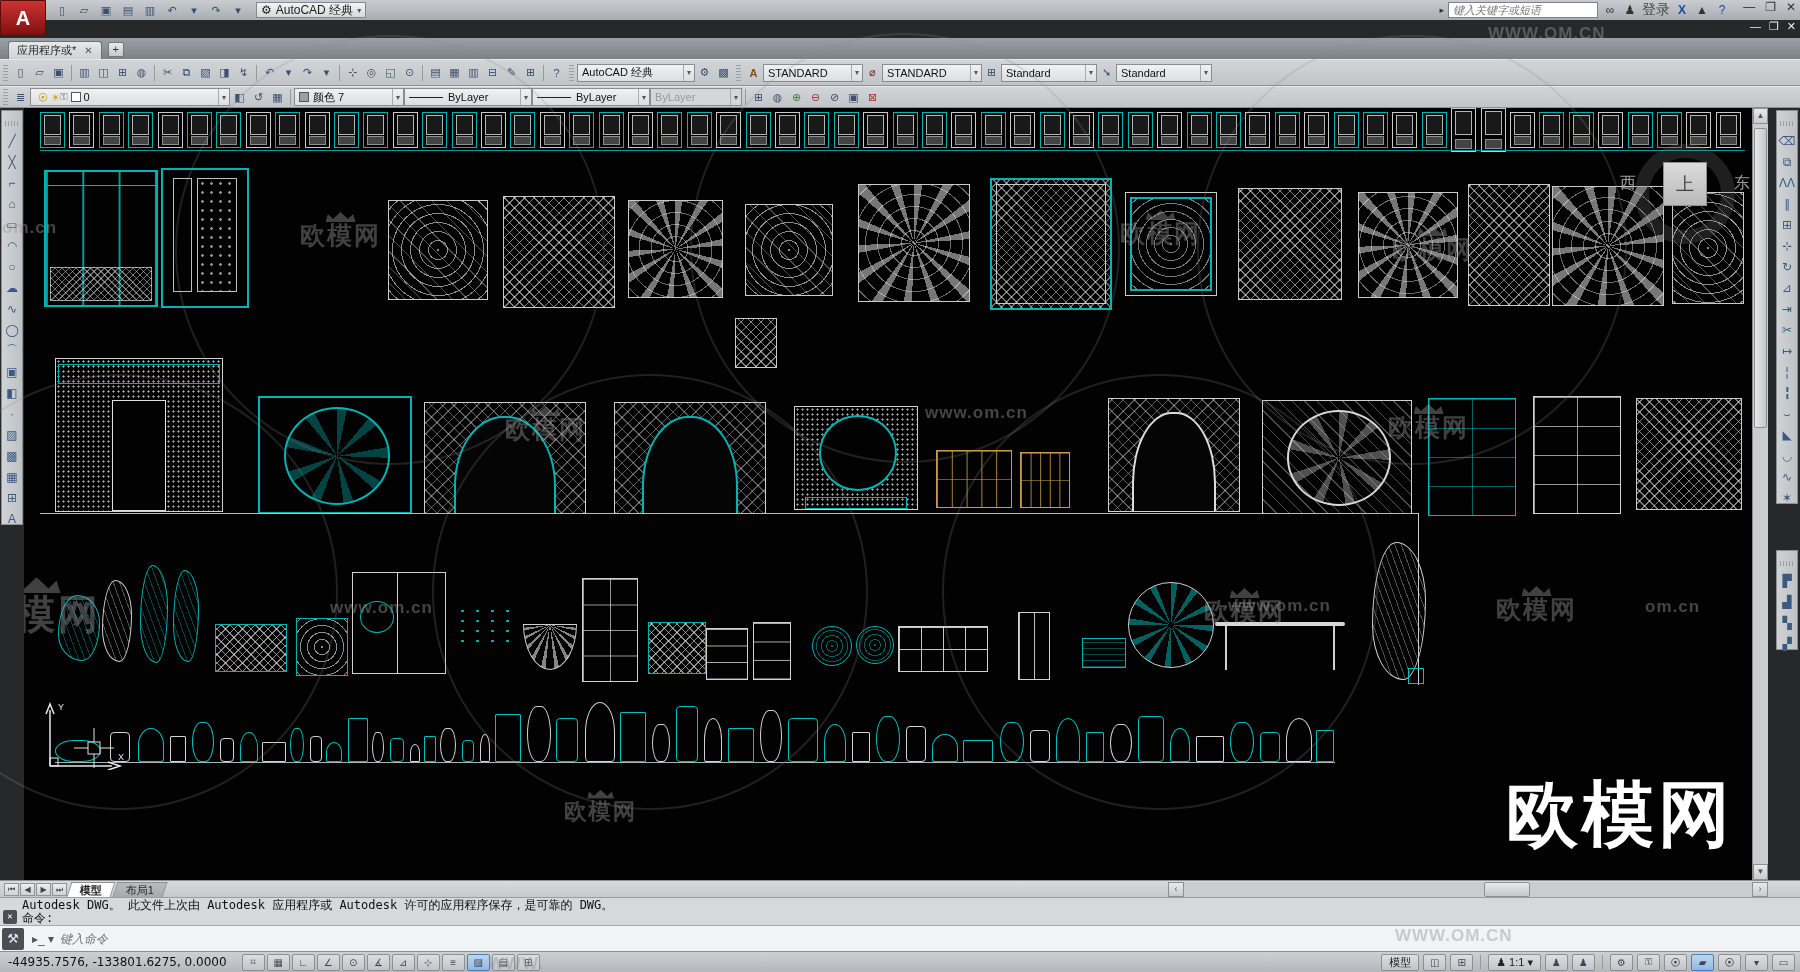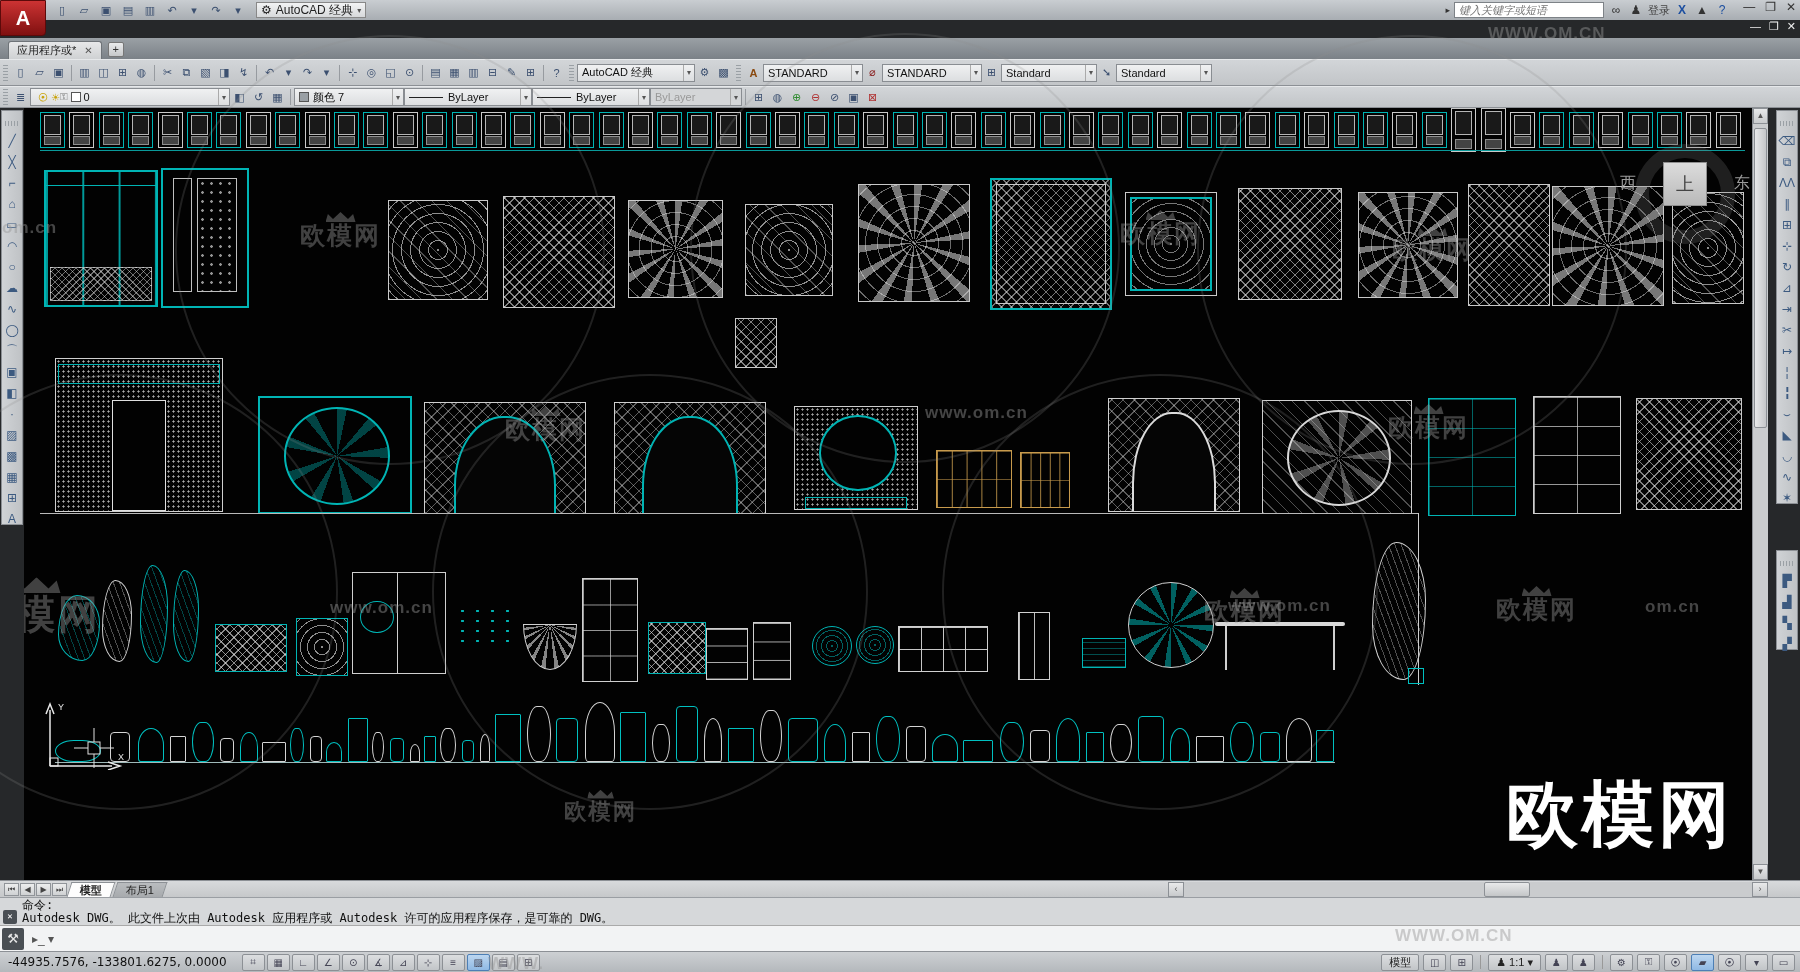--- a/index.html
+++ b/index.html
@@ -277,21 +277,21 @@
     <div class="ws-combo" style="margin-left:8px">
       <span>⚙</span>
       <span>AutoCAD 经典</span>
       <span style="font-size:8px;color:#555">▾</span>
     </div>
     <div class="infocenter">
       <span style="font-size:9px;color:#333">▸</span>
       <input class="ic-search" placeholder="键入关键字或短语" style="">
       <span class="ic-ic">∞</span>
       <span class="ic-ic">♟</span>
-      <span style="color:#444;font-size:11px">登录</span>
+      <span style="color:#444;font-size:14px">登录</span>
       <span class="ic-ic" style="color:#1b4ea0;font-weight:bold">X</span>
       <span class="ic-ic">▲</span>
       <span class="ic-ic" style="color:#1b4ea0">?</span>
     </div>
     <div class="winbtns" id="winbtns">
         <span>—</span>
         <span>❐</span>
         <span>✕</span>
       </div>
   </div>
@@ -729,27 +729,28 @@
       <div class="sbtn">‹</div>
       <div class="track">
         <div class="thumb"></div>
       </div>
       <div class="sbtn">›</div>
     </div>
   </div>
 
   <div class="cmdhist">
     <div class="cmd-x">✕</div>
+    <div>Autodesk DWG。  此文件上次由 Autodesk 应用程序或 Autodesk 许可的应用程序保存，是可靠的 DWG。</div>
     <div>命令:</div>
-    <div>Autodesk DWG。  此文件上次由 Autodesk 应用程序或 Autodesk 许可的应用程序保存，是可靠的 DWG。</div>
   </div>
 
   <div class="cmdin">
     <div class="wrench">⚒</div>
     <span class="prompt">▸_ ▾</span>
+    <input class="cmd-input" placeholder="键入命令" style="">
   </div>
 
   <div class="statusbar">
     <span class="coords">-44935.7576, -133801.6275, 0.0000</span>
     <span id="toggles" style="display:flex;align-items:center">
         <span class="stgl">⌗</span>
         <span class="stgl">▦</span>
         <span class="stgl">∟</span>
         <span class="stgl">∠</span>
         <span class="stgl">⊙</span>

